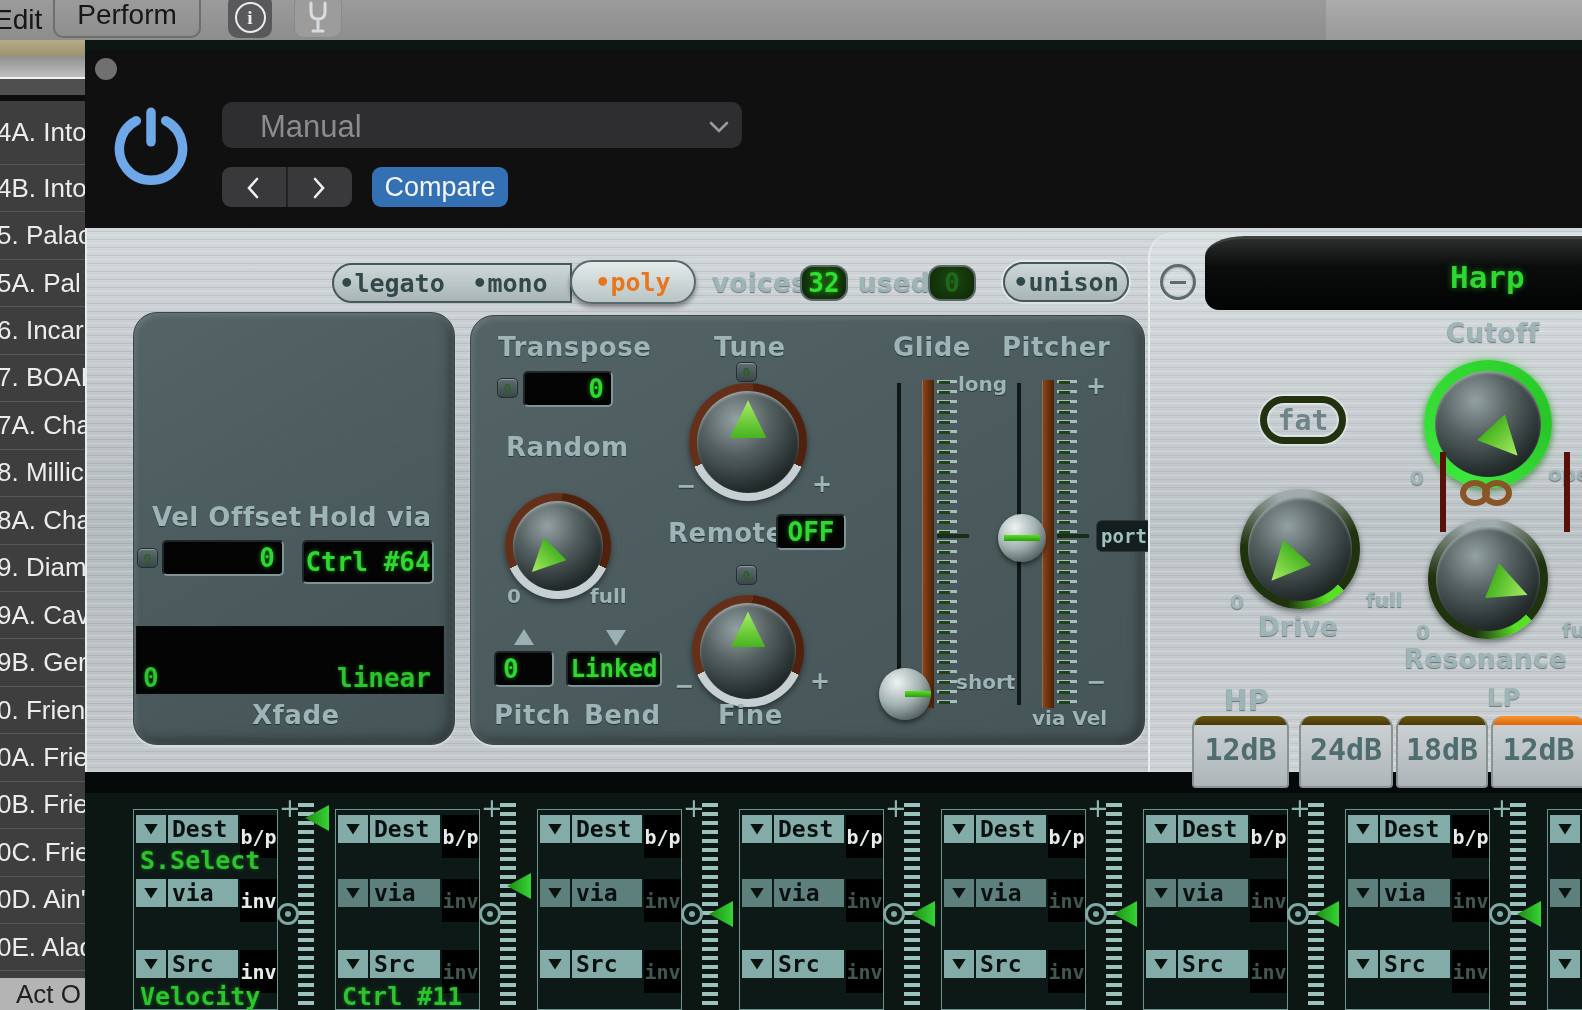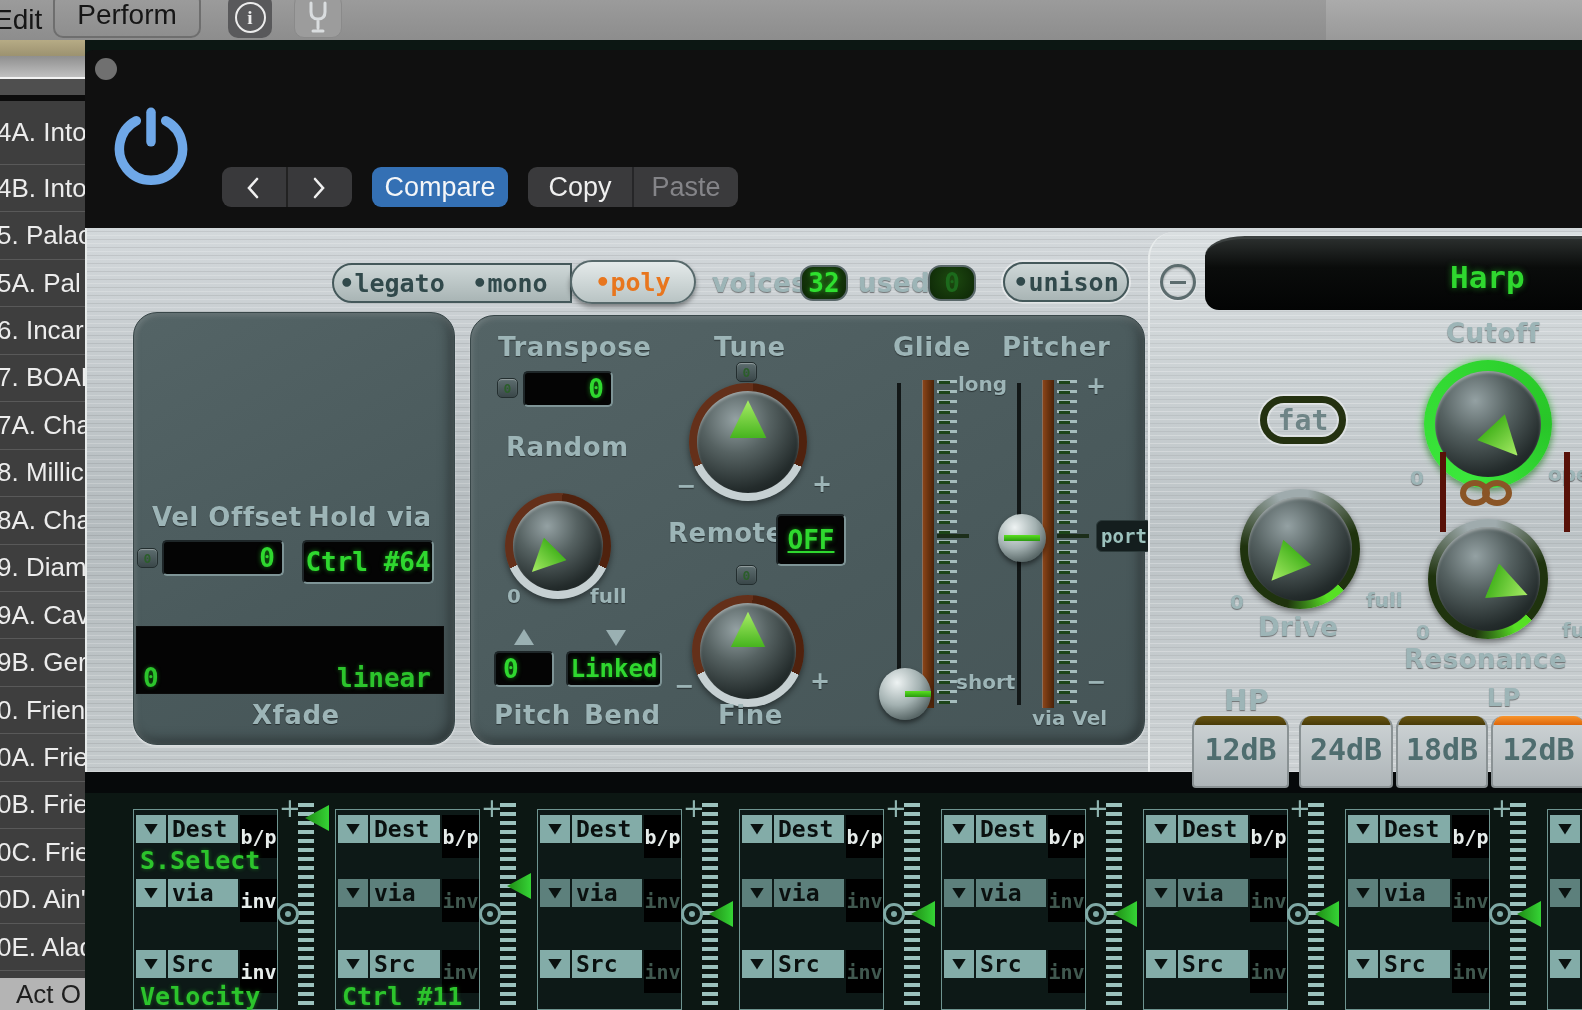--- a/index.html
+++ b/index.html
@@ -210,34 +210,36 @@
     <div class="sbitem">0E. Alad</div>
   </div>
 <div class="abs side-foot">Act O</div>
 
 <div class="abs plug-head">
   <div class="abs win-dot"></div>
   <svg class="abs" style="left:28px;top:56px;" width="76" height="80" viewBox="0 0 72 76">
     <path d="M22 14 A30 30 0 1 0 50 14" fill="none" stroke="#6fa8e8" stroke-width="9" stroke-linecap="round"></path>
     <line x1="36" y1="6" x2="36" y2="34" stroke="#6fa8e8" stroke-width="9" stroke-linecap="round"></line>
   </svg>
+  <div class="abs manual-dd">
+    <span class="abs manual-txt">Manual</span>
+    <svg class="abs dd-chev" width="22" height="14" viewBox="0 0 22 14">
+      <polyline points="3,3 11,11 19,3" fill="none" stroke="#9a9aa0" stroke-width="2.6" stroke-linecap="round"></polyline>
+    </svg>
+  </div>
   <div class="abs nav-group">
     <svg class="abs" style="left:24px;top:10px;" width="14" height="22" viewBox="0 0 14 22">
       <polyline points="11,2 3,11 11,20" fill="none" stroke="#f0f0f0" stroke-width="2.6" stroke-linecap="round"></polyline>
     </svg>
     <div class="abs nav-div"></div>
     <svg class="abs" style="left:90px;top:10px;" width="14" height="22" viewBox="0 0 14 22">
       <polyline points="3,2 11,11 3,20" fill="none" stroke="#f0f0f0" stroke-width="2.6" stroke-linecap="round"></polyline>
     </svg>
   </div>
   <div class="abs compare-btn">Compare</div>
-  <div class="abs cp-group">
-    <div class="cp-cell cp-copy">Copy</div>
-    <div class="cp-cell cp-paste">Paste</div>
-  </div>
 </div>
 
 <div class="abs metal"></div>
 <div class="abs gapline"></div>
 
 <div class="abs vcell" style="left:332px;width:120px;border-radius:20px 0 0 20px;">
     <span>•<span>legato</span></span>
   </div>
 <div class="abs vcell" style="left:450px;width:122px;border-left:none;">
     <span>•<span>mono</span></span>
@@ -289,21 +291,21 @@
   <div class="k-ring"></div>
     <div class="k-body"></div>
     <div class="k-ptr">
       <i class="k-tri"></i>
     </div>
 </div>
 <span class="abs slabel" style="left:507px;top:584px;">0</span>
 <span class="abs slabel" style="left:590px;top:584px;">full</span>
 
 <span class="abs plabel" style="left:668px;top:518px;">Remote</span>
-<div class="abs led ctr" style="left:776px;top:514px;width:70px;height:52px;text-decoration:underline;">OFF</div>
+<div class="abs led ctr" style="left:776px;top:514px;width:70px;height:36px;">OFF</div>
 
 <div class="abs mini0" style="left:736px;top:565px;">0</div>
 <div class="knob" style="left: 692px; top: 595px; --sz: 112px; --ang: 0deg;">
   <div class="k-ring"></div>
     <div class="k-body"></div>
     <div class="k-ptr">
       <i class="k-tri"></i>
     </div>
 </div>
 <span class="abs slabel" style="left:674px;top:672px;font-size:24px;">−</span>

